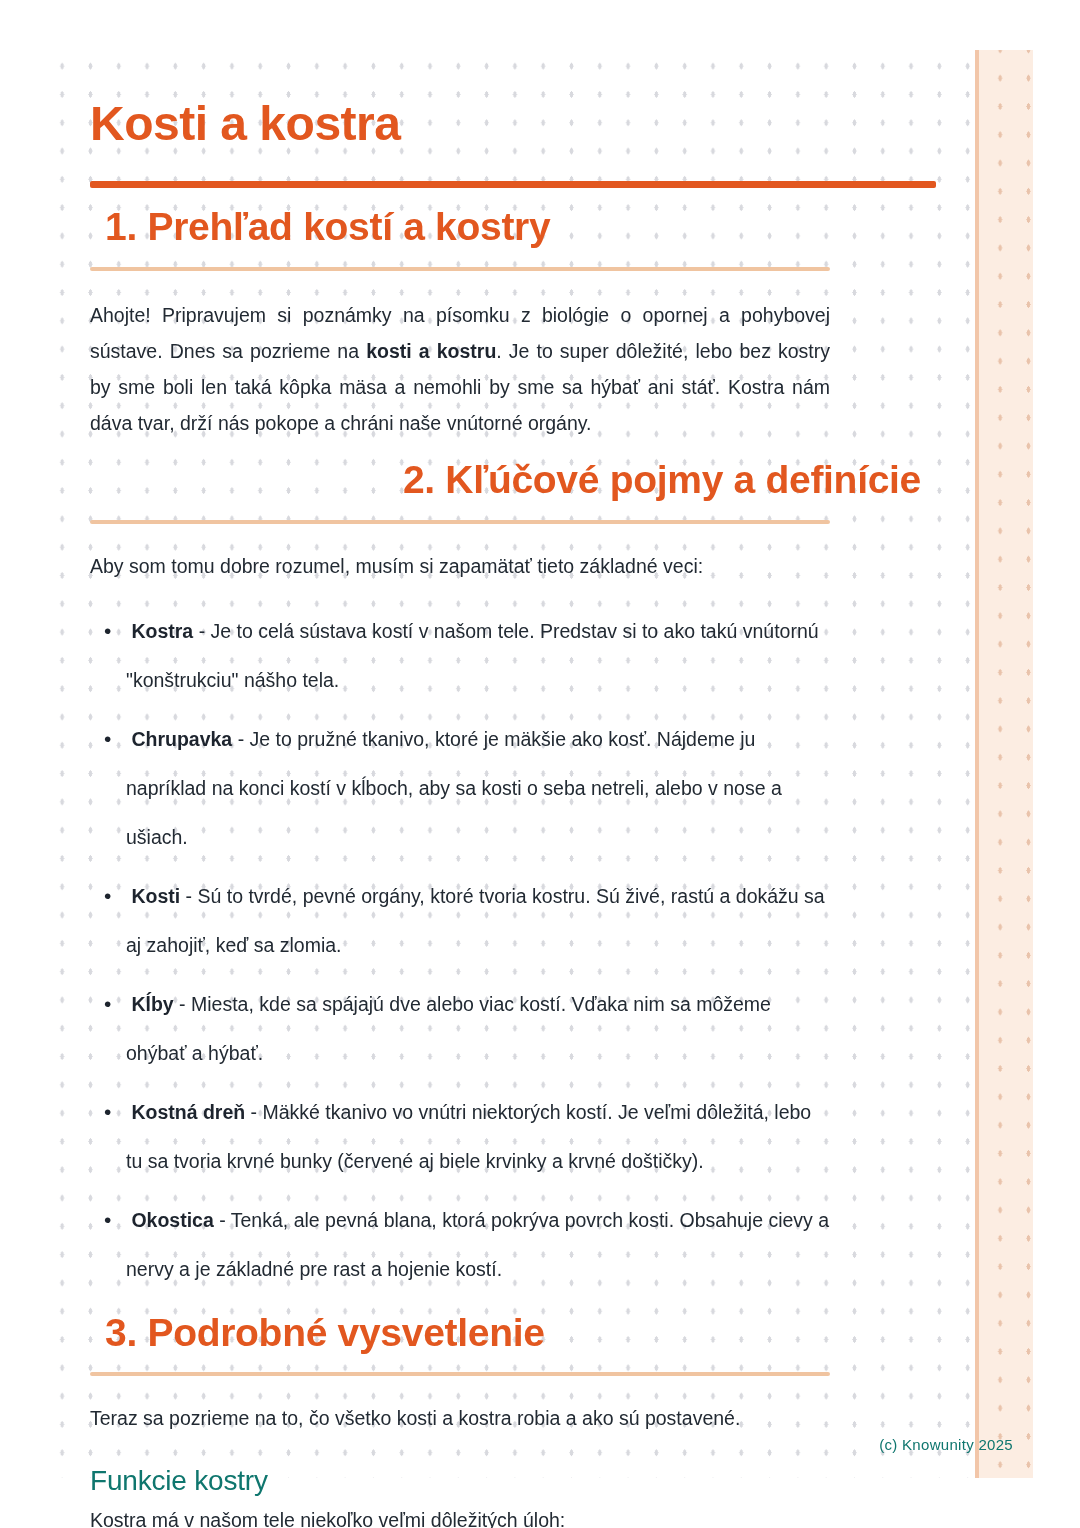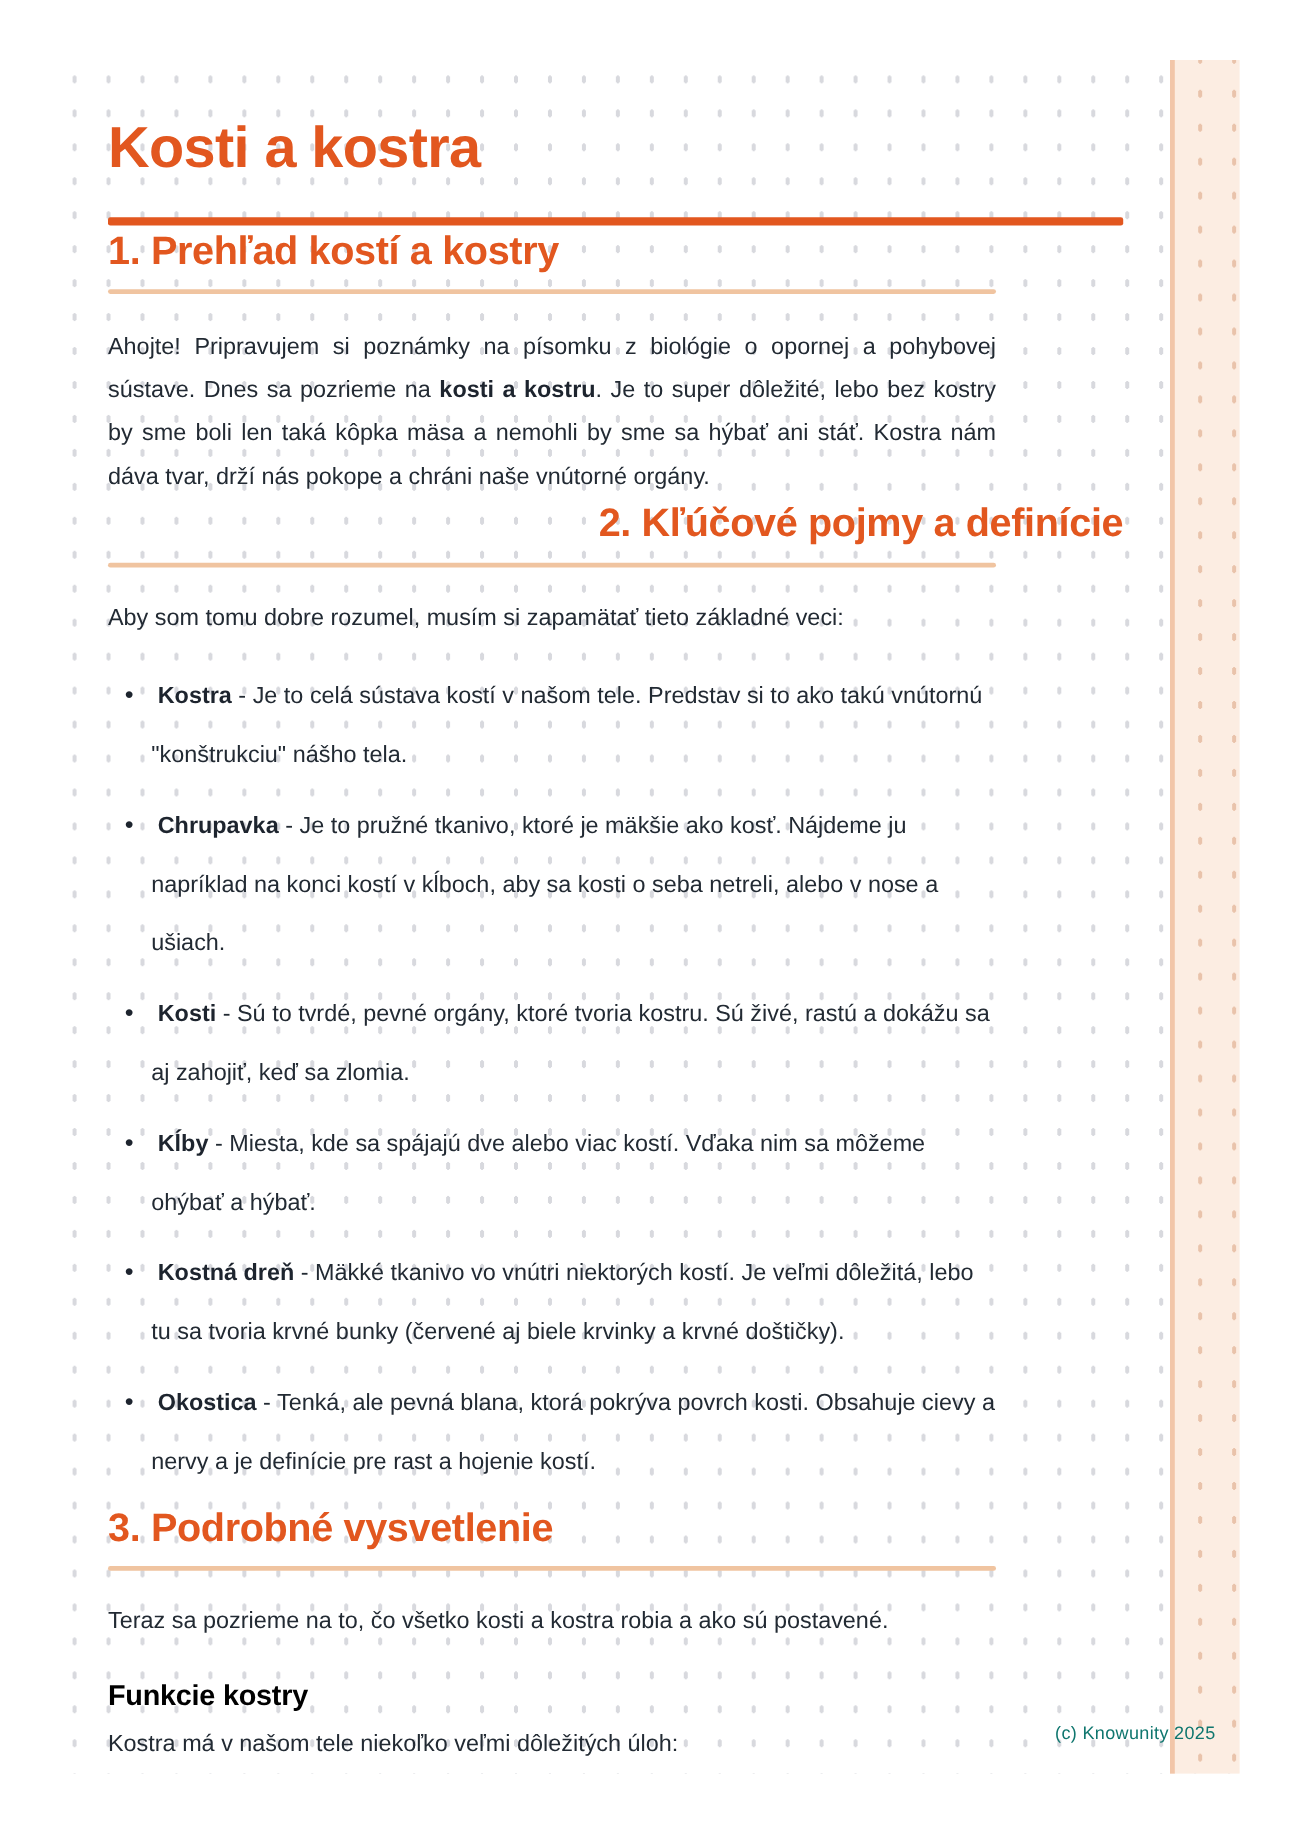--- a/index.html
+++ b/index.html
@@ -42,21 +42,21 @@
 
   h1.doc-title{
     margin:0;padding-top:96px;
     font-size:48px;line-height:1.15;font-weight:bold;
     letter-spacing:-0.5px;color:#e2571f;
   }
   .rule-thick{
     margin-top:30px;width:846px;height:7px;background:#e2571f;border-radius:2px;
   }
   h2.section-heading{
-    margin:0;font-size:33px;line-height:1.25;font-weight:bold;
+    margin:15px;font-size:39px;line-height:1.25;font-weight:bold;
     letter-spacing:-0.3px;color:#e2571f;
   }
   .mt-s1{margin-top:48px;}
   .mt-s2{margin-top:44px;text-align:right;}
   .mt-s3{margin-top:50px;}
   .rule-thin{
     margin-top:12px;width:740px;height:4px;background:#f0c4a0;border-radius:2px;
   }
   p.body-text{
     width:740px;margin:26px 0 0;
@@ -73,22 +73,22 @@
     font-size:19.5px;line-height:49px;margin-bottom:9px;color:#222a33;
   }
   ul.key-terms li::before{
     content:"\2022";
     display:inline-block;width:22px;margin-left:-22px;
     color:#1d242e;font-size:21px;
   }
   .term{font-weight:bold;color:#1d242e;}
 
   h3.subsection-heading{
-    margin:28px 0 0;font-size:24px;line-height:34px;font-weight:bold;
-    letter-spacing:-0.2px;color:#000000;
+    margin:28px 0 0;font-size:28px;line-height:34px;font-weight:normal;
+    letter-spacing:-0.2px;color:#0f766e;
   }
   p.last{margin-top:4px;}
 
   .footer-credit{
     position:absolute;top:1436px;right:67px;z-index:3;
     font-size:15px;color:#0f766e;letter-spacing:0.3px;
   }
 </style>
 </head>
 <body>
@@ -127,21 +127,21 @@
       <li>
         <span class="term">Kĺby</span>
         <span class="desc">- Miesta, kde sa spájajú dve alebo viac kostí. Vďaka nim sa môžeme ohýbať a hýbať.</span>
       </li>
       <li>
         <span class="term">Kostná dreň</span>
         <span class="desc">- Mäkké tkanivo vo vnútri niektorých kostí. Je veľmi dôležitá, lebo tu sa tvoria krvné bunky (červené aj biele krvinky a krvné doštičky).</span>
       </li>
       <li>
         <span class="term">Okostica</span>
-        <span class="desc">- Tenká, ale pevná blana, ktorá pokrýva povrch kosti. Obsahuje cievy a nervy a je definície pre rast a hojenie kostí.</span>
+        <span class="desc">- Tenká, ale pevná blana, ktorá pokrýva povrch kosti. Obsahuje cievy a nervy a je základné pre rast a hojenie kostí.</span>
       </li>
     </ul>
 
     <h2 class="section-heading mt-s3">3. Podrobné vysvetlenie</h2>
     <div class="rule-thin"></div>
     <p class="body-text lead">Teraz sa pozrieme na to, čo všetko kosti a kostra robia a ako sú postavené.</p>
 
     <h3 class="subsection-heading">Funkcie kostry</h3>
     <p class="body-text last">Kostra má v našom tele niekoľko veľmi dôležitých úloh:</p>
 

